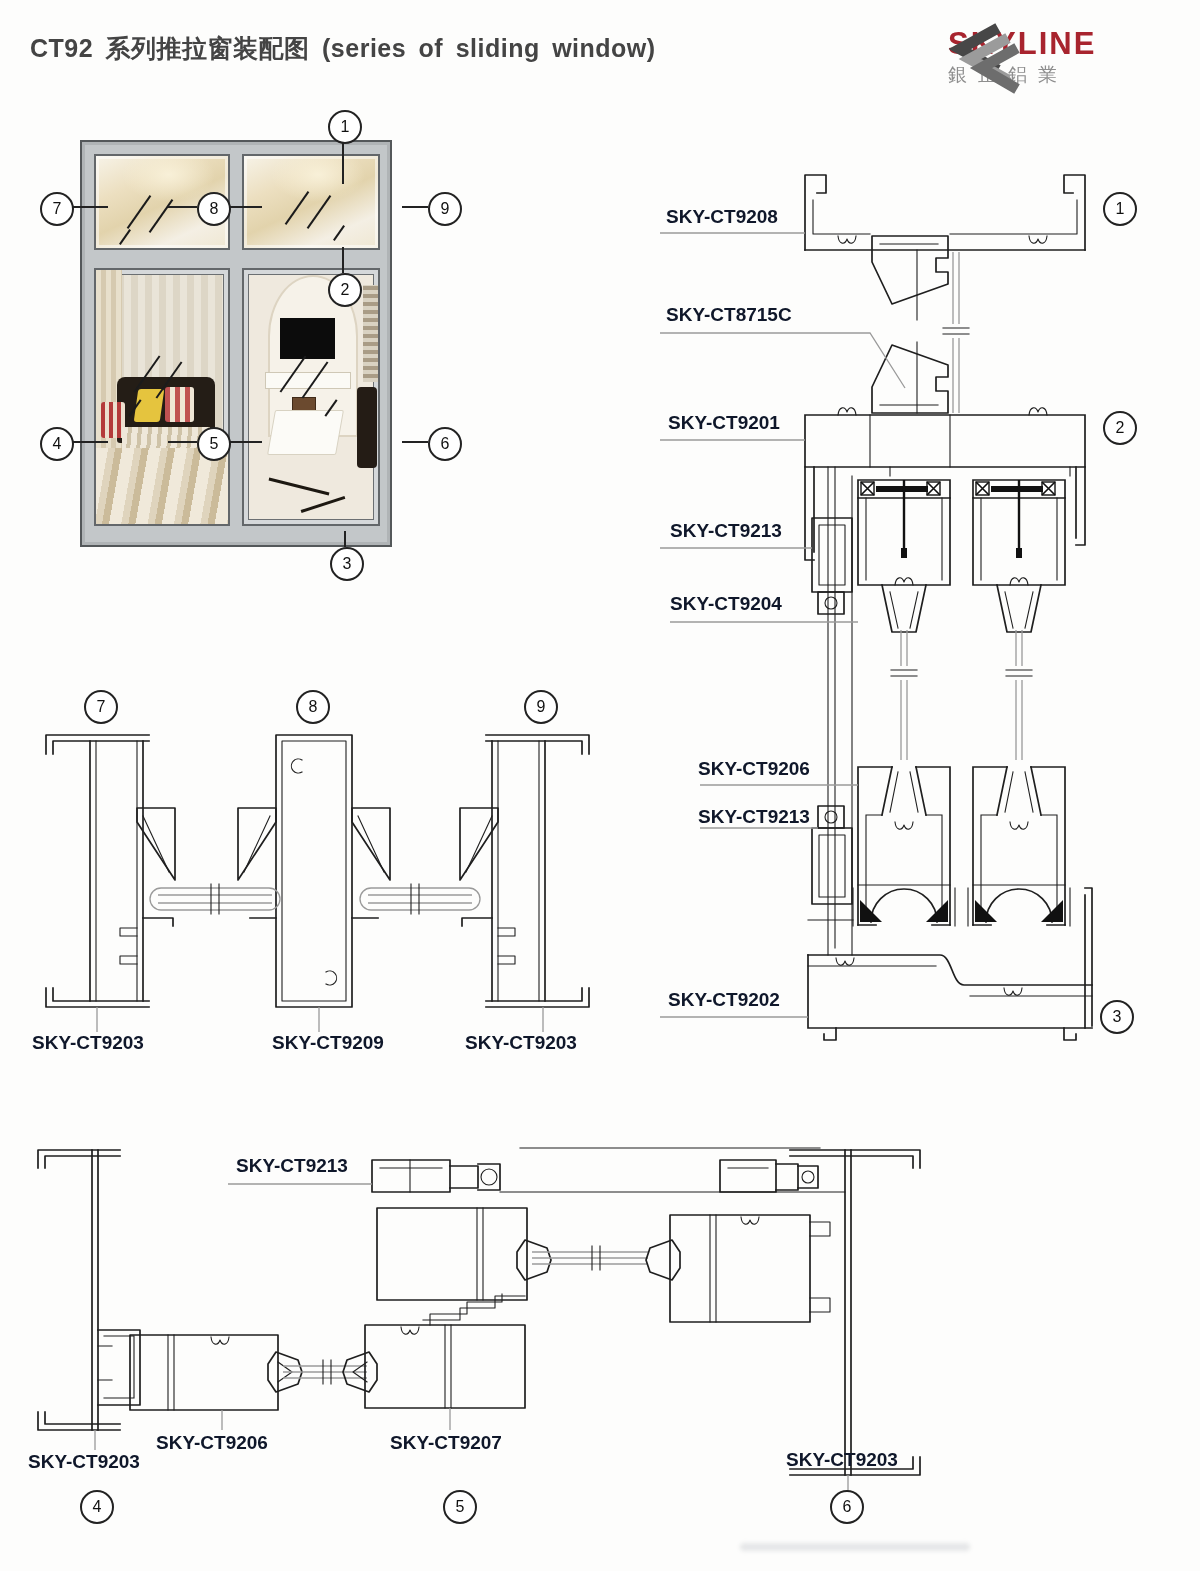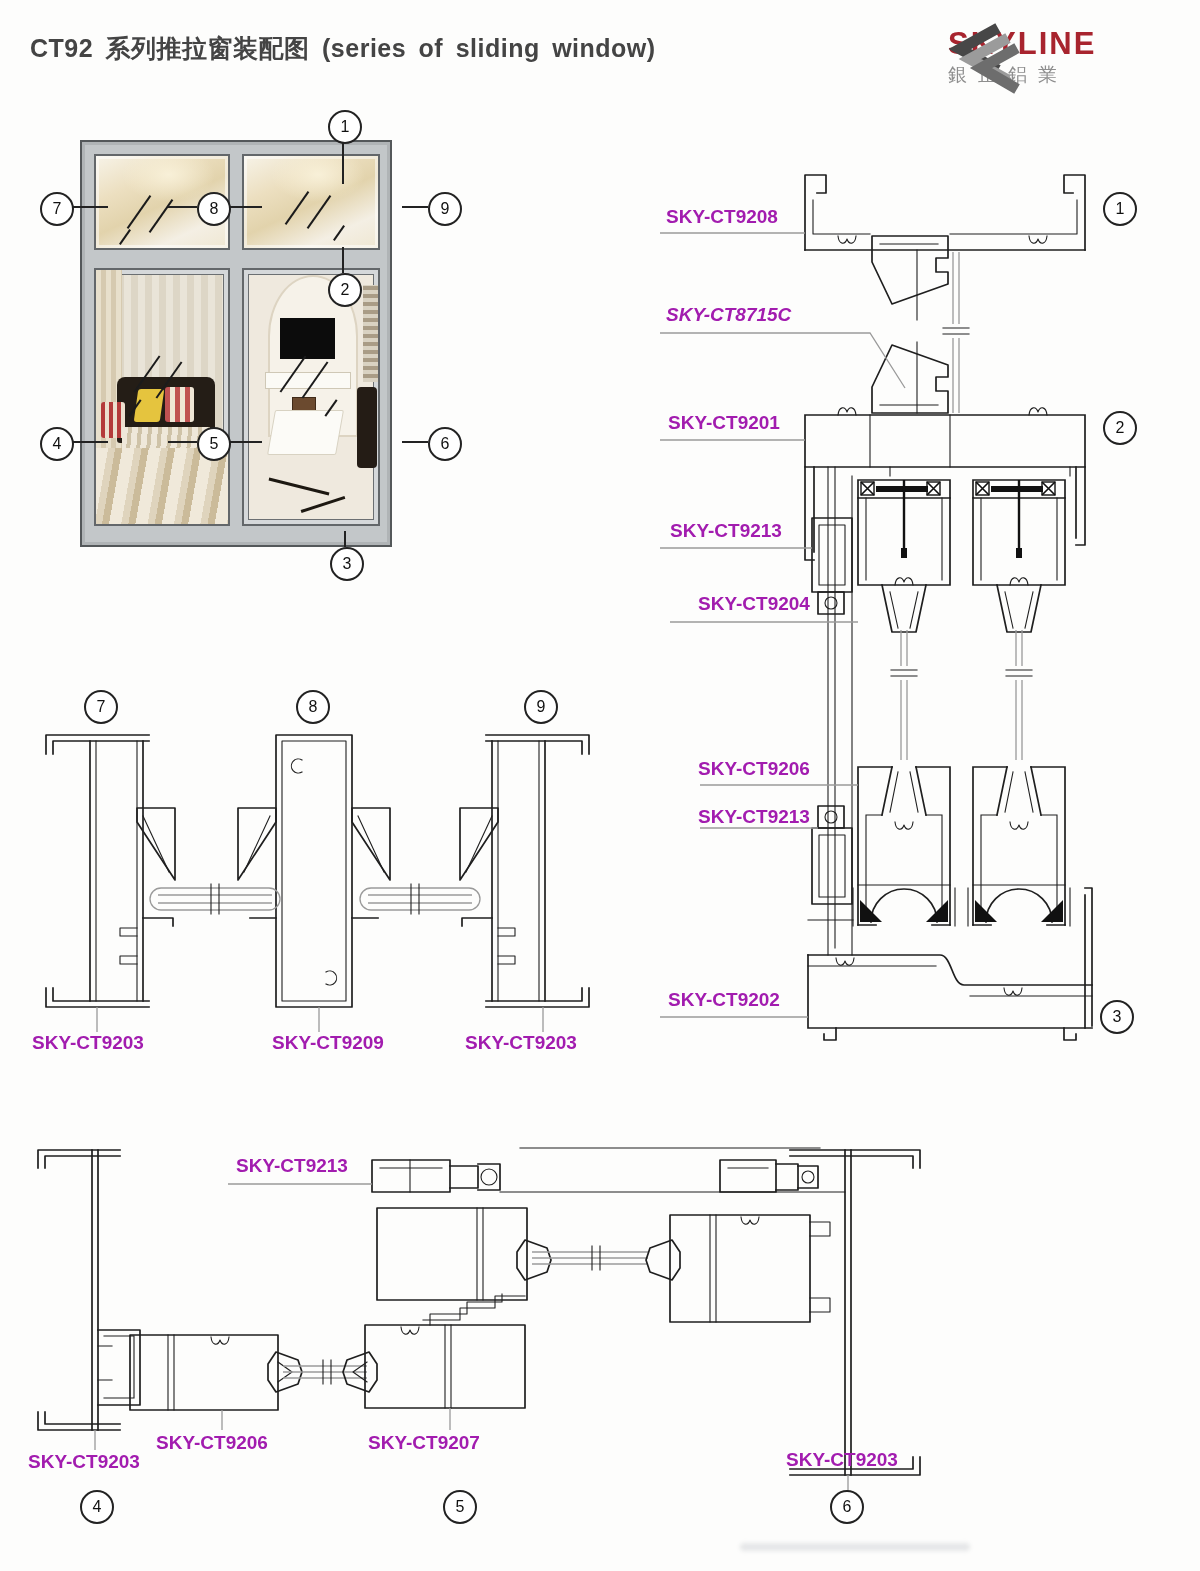--- a/index.html
+++ b/index.html
@@ -6,21 +6,21 @@
   body{width:1200px;height:1571px;position:relative;background:#fdfdfc;
        font-family:"Liberation Sans", sans-serif;color:#1c1c1c;overflow:hidden;}
   
   .title{position:absolute;left:30px;top:32px;font-size:25px;font-weight:bold;color:#444;
          letter-spacing:.5px;word-spacing:5px;}
   .logo{position:absolute;left:938px;top:14px;width:250px;height:84px;display:flex;align-items:center;}
   .logo-text{margin-left:10px;}
   .logo-brand{font-size:31px;font-weight:bold;color:#a8242e;letter-spacing:2px;line-height:1;}
   .logo-company{font-size:19px;color:#8e8e8e;letter-spacing:11px;margin-top:6px;line-height:1;}
   
-  .lbl{position:absolute;font-size:19px;font-weight:bold;color:#a21caf;white-space:nowrap;}
+  .lbl{position:absolute;font-size:19px;font-weight:bold;color:#0f172a;white-space:nowrap;}
   .co{position:absolute;width:30px;height:30px;border:2px solid #222;border-radius:50%;
       background:#fff;display:flex;align-items:center;justify-content:center;
       font-size:16px;color:#111;z-index:5;}
   .ln{position:absolute;background:#222;z-index:4;}
   
   .overview{position:absolute;left:80px;top:140px;width:312px;height:407px;
             background:#c3c7c9;border:2px solid #54585a;box-sizing:border-box;
             box-shadow:inset 0 0 0 3px #b0b4b6;}
   .pane{position:absolute;border:2px solid #63676a;box-sizing:border-box;overflow:hidden;
         box-shadow:inset 0 0 0 3px rgba(255,255,255,.5);}
@@ -268,24 +268,24 @@
       <path class="g" d="M20,280 H165"></path>
       <path class="g" d="M20,388 H172"></path>
       <path class="g" d="M30,462 H218"></path>
       <path class="g" d="M60,625 H218"></path>
       <path class="g" d="M60,668 H178"></path>
       <path class="g" d="M20,857 H168"></path>
     </g>
   </svg>
 
   <div class="lbl" style="left:666px;top:206px;">SKY-CT9208</div>
-  <div class="lbl" style="left:666px;top:304px;font-style:italic;">SKY-CT8715C</div>
+  <div class="lbl" style="left:666px;top:304px;">SKY-CT8715C</div>
   <div class="lbl" style="left:668px;top:412px;">SKY-CT9201</div>
   <div class="lbl" style="left:670px;top:520px;">SKY-CT9213</div>
-  <div class="lbl" style="left:670px;top:593px;margin-left:28px;">SKY-CT9204</div>
+  <div class="lbl" style="left:670px;top:593px;">SKY-CT9204</div>
   <div class="lbl" style="left:698px;top:758px;">SKY-CT9206</div>
   <div class="lbl" style="left:698px;top:806px;">SKY-CT9213</div>
   <div class="lbl" style="left:668px;top:989px;">SKY-CT9202</div>
   <div class="co" style="left:1103px;top:192px;">
       <span>1</span>
     </div>
   <div class="co" style="left:1103px;top:411px;">
       <span>2</span>
     </div>
   <div class="co" style="left:1100px;top:1000px;">
@@ -422,21 +422,21 @@
       <path class="g" d="M202,270 V290"></path>
       <path class="g" d="M430,268 V290"></path>
       <path class="g" d="M208,44 H352"></path>
       <path class="g" d="M828,335 V352"></path>
     </g>
   </svg>
 
   <div class="lbl" style="left:236px;top:1155px;">SKY-CT9213</div>
   <div class="lbl" style="left:28px;top:1451px;">SKY-CT9203</div>
   <div class="lbl" style="left:156px;top:1432px;">SKY-CT9206</div>
-  <div class="lbl" style="left:368px;top:1432px;">SKY-CT9207</div>
+  <div class="lbl" style="left:390px;top:1432px;">SKY-CT9207</div>
   <div class="lbl" style="left:786px;top:1449px;">SKY-CT9203</div>
   <div class="co" style="left:80px;top:1490px;">
       <span>4</span>
     </div>
   <div class="co" style="left:443px;top:1490px;">
       <span>5</span>
     </div>
   <div class="co" style="left:830px;top:1490px;">
       <span>6</span>
     </div>

